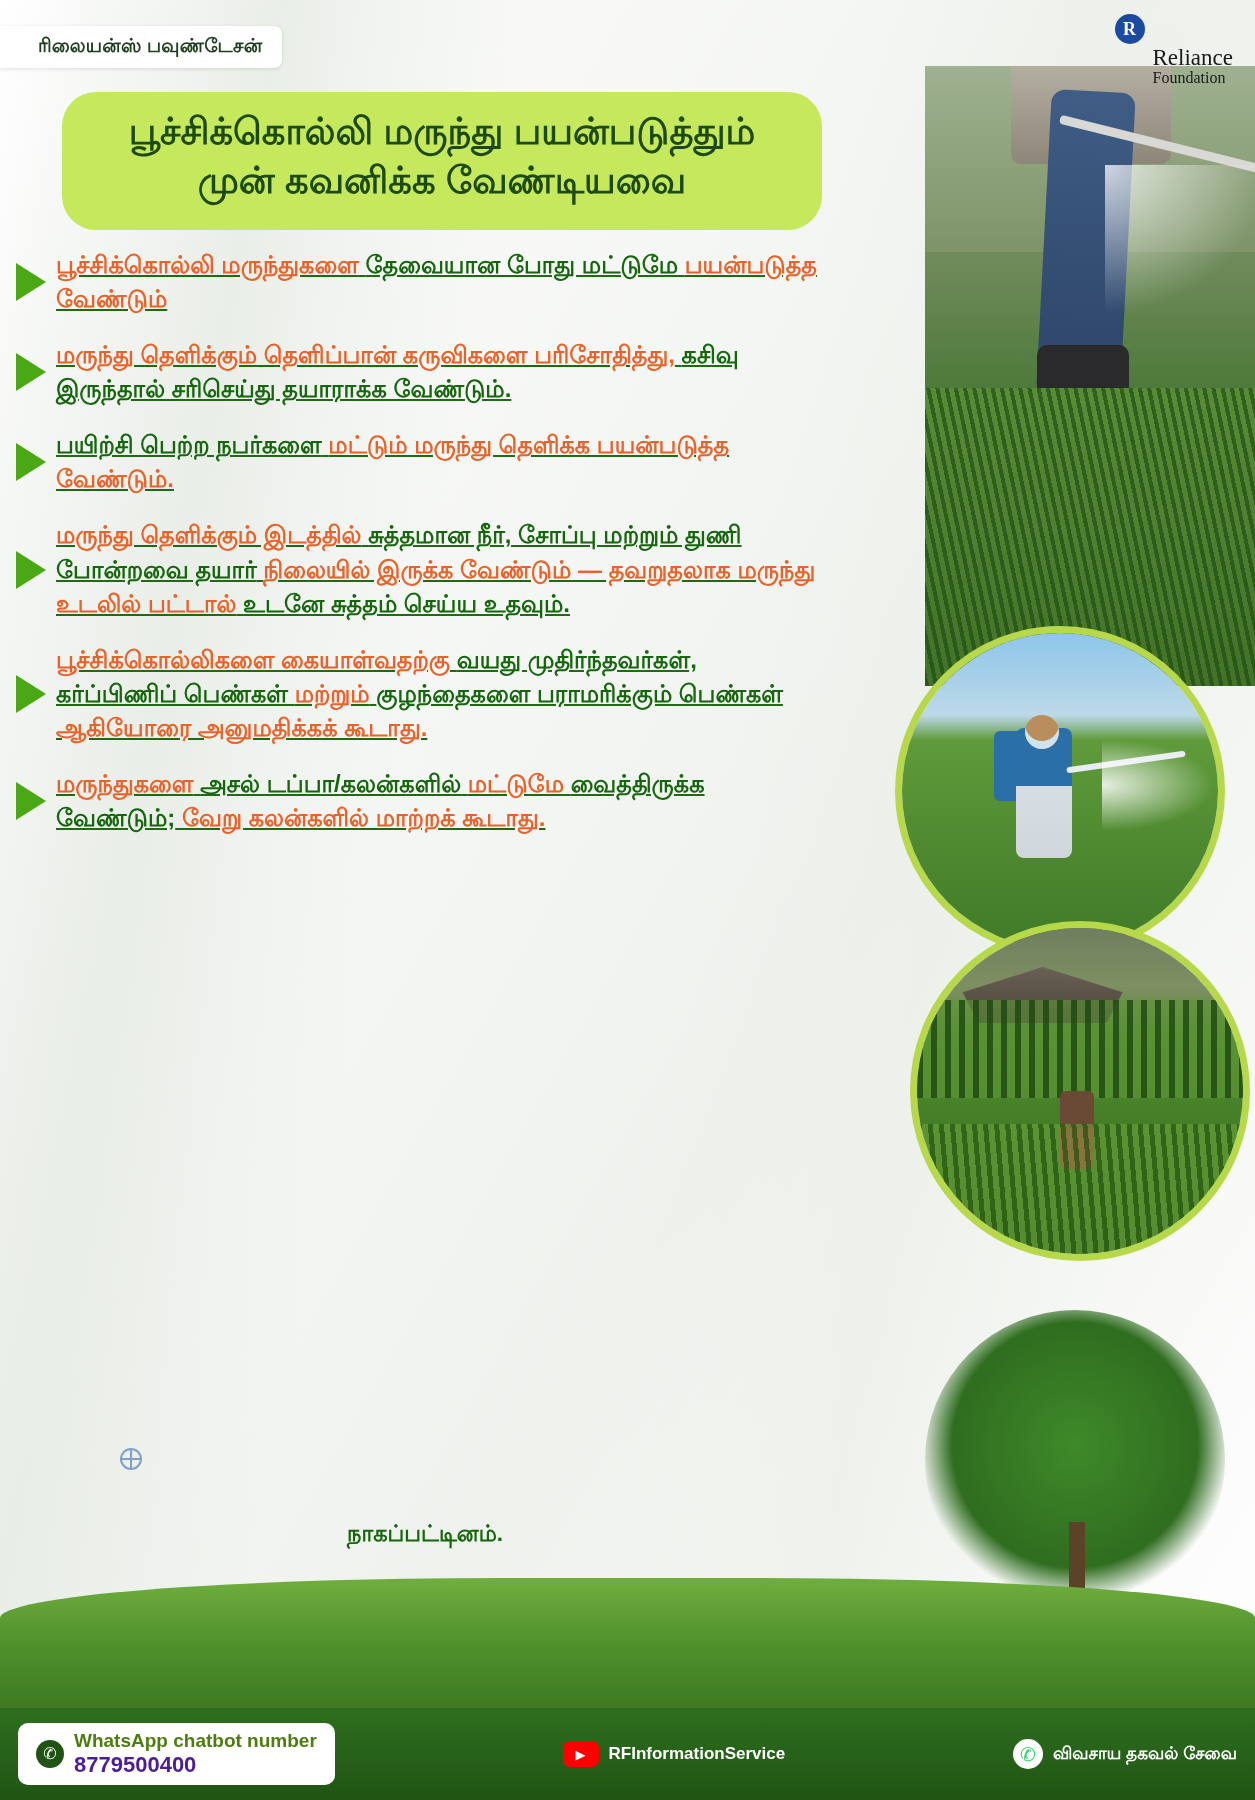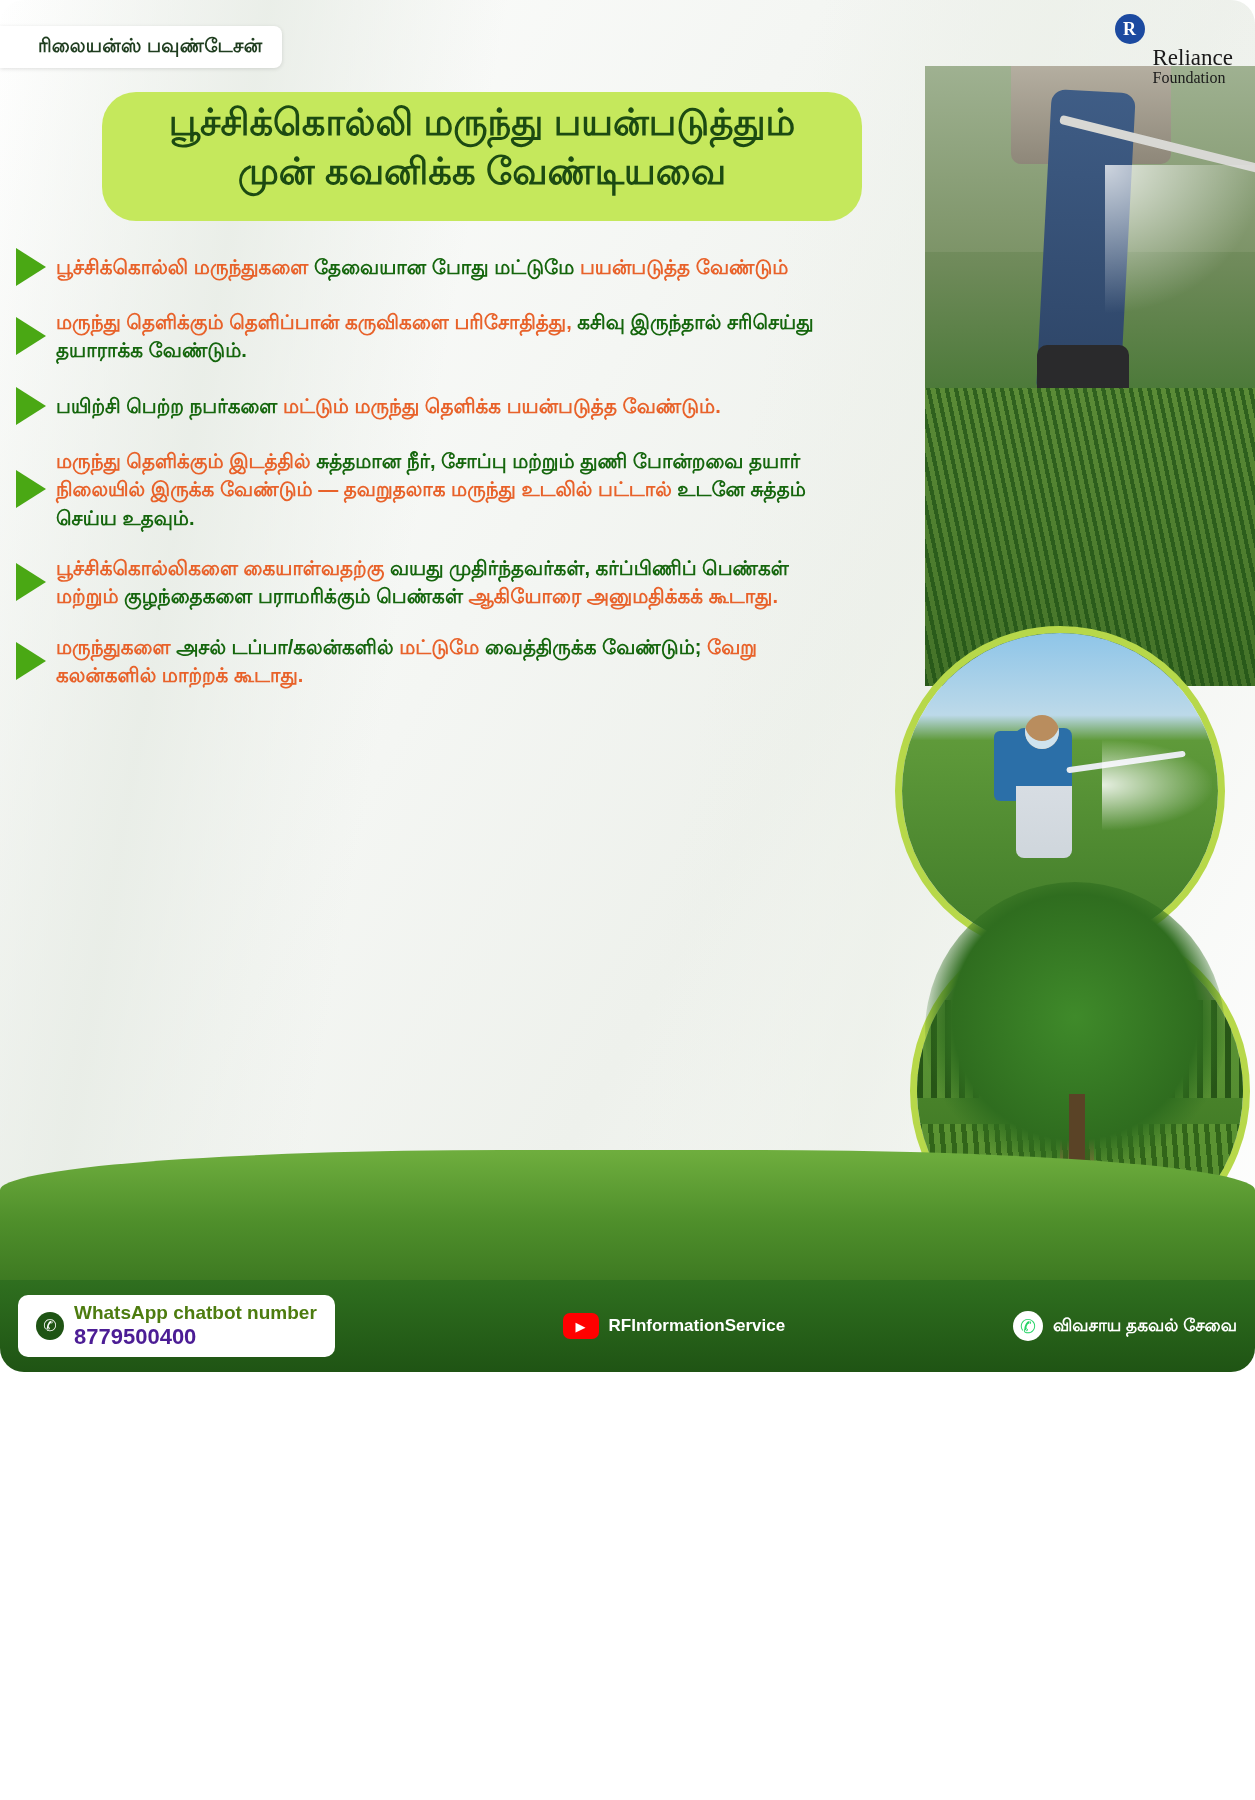--- a/index.html
+++ b/index.html
@@ -4,24 +4,23 @@
 <style>
   * { box-sizing: border-box; margin: 0; padding: 0; }
   html, body {
     width: 1255px; height: 1800px;
     font-family: "Liberation Sans", sans-serif;
     background: #ffffff;
     overflow: hidden;
   }
   .poster {
     position: relative;
-    width: 1255px; height: 1372px;
+    width: 1255px; height: 1800px;
     background: linear-gradient(120deg, #ffffff 0%, #f4f6f3 40%, #eef1ec 60%, #ffffff 100%);
     overflow: hidden;
-    border-radius: 24px;
   }
   
   .sheen {
     position: absolute; inset: 0;
     background:
       linear-gradient(100deg, rgba(255,255,255,0) 0%, rgba(230,235,228,0.8) 18%, rgba(255,255,255,0) 34%),
       linear-gradient(100deg, rgba(255,255,255,0) 55%, rgba(236,240,233,0.7) 70%, rgba(255,255,255,0) 86%);
     pointer-events: none;
   }
 
@@ -149,44 +148,43 @@
   .photo-c2 .fieldline {
     position:absolute; left:0; bottom:0; width:100%; height:40%;
     background: repeating-linear-gradient(85deg, rgba(45,95,22,.8) 0 5px, rgba(110,165,60,.55) 5px 11px);
   }
 
   
   .heading {
     position: absolute; left: 62px; top: 92px; width: 760px;
     background: #c5e85c;
     border-radius: 34px;
-    padding: 7px 28px 24px;
+    padding: 16px 28px 24px;
     text-align: center;
-    margin-left: 40px;
   }
   .heading h1 {
     font-size: 37px; line-height: 1.32; color: #1c4a12; font-weight: bold;
   }
 
   
   .list { position: absolute; left: 12px; top: 248px; width: 810px; }
   .bullet-row {
     display: flex; align-items: center; gap: 10px;
     margin-bottom: 22px;
   }
   .arrow {
     flex: 0 0 auto;
     width: 0; height: 0;
     border-top: 19px solid transparent;
     border-bottom: 19px solid transparent;
     border-left: 30px solid #4aa814;
     margin-left: 4px;
   }
   .bullet-text {
-    font-size: 20px; line-height: 1.42; font-weight: bold; color: #1f6a12;
+    font-size: 24px; line-height: 1.42; font-weight: bold; color: #1f6a12; text-decoration: underline;
   }
   .bullet-text .hl { color: #e8622a; }
   .bullet-text .dk { color: #15660d; }
 
   
   .source {
     position: absolute; left: 30px; top: 1485px; width: 790px;
     text-align: center;
     font-size: 22.5px; line-height: 1.45; font-weight: bold; color: #15660d;
   }

